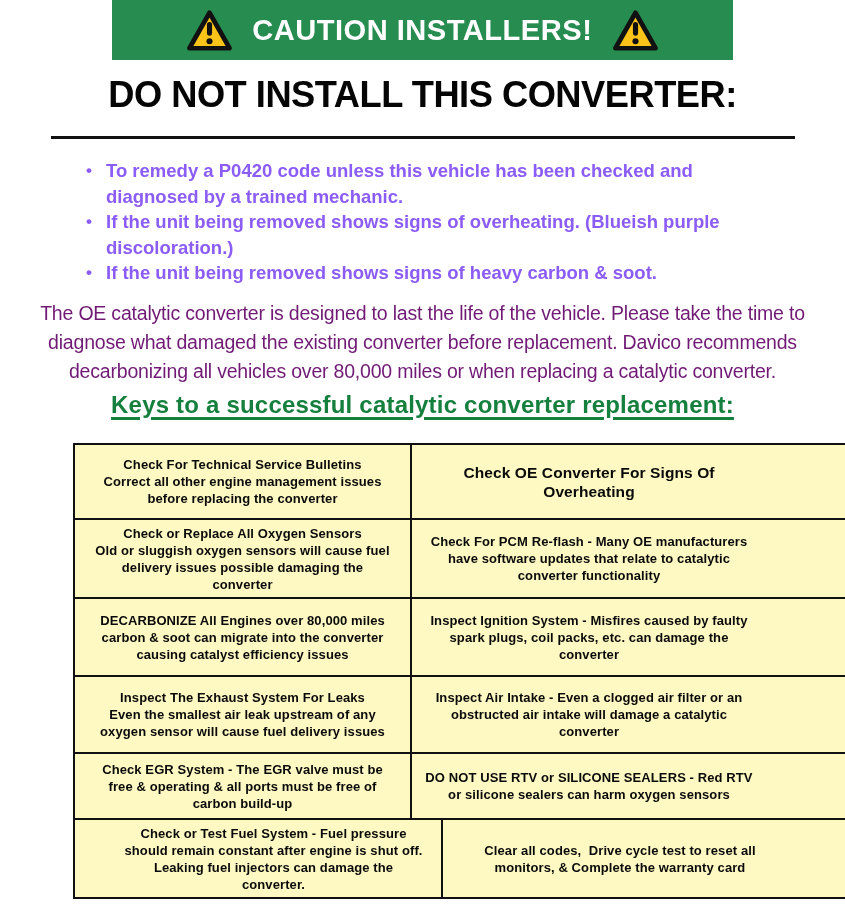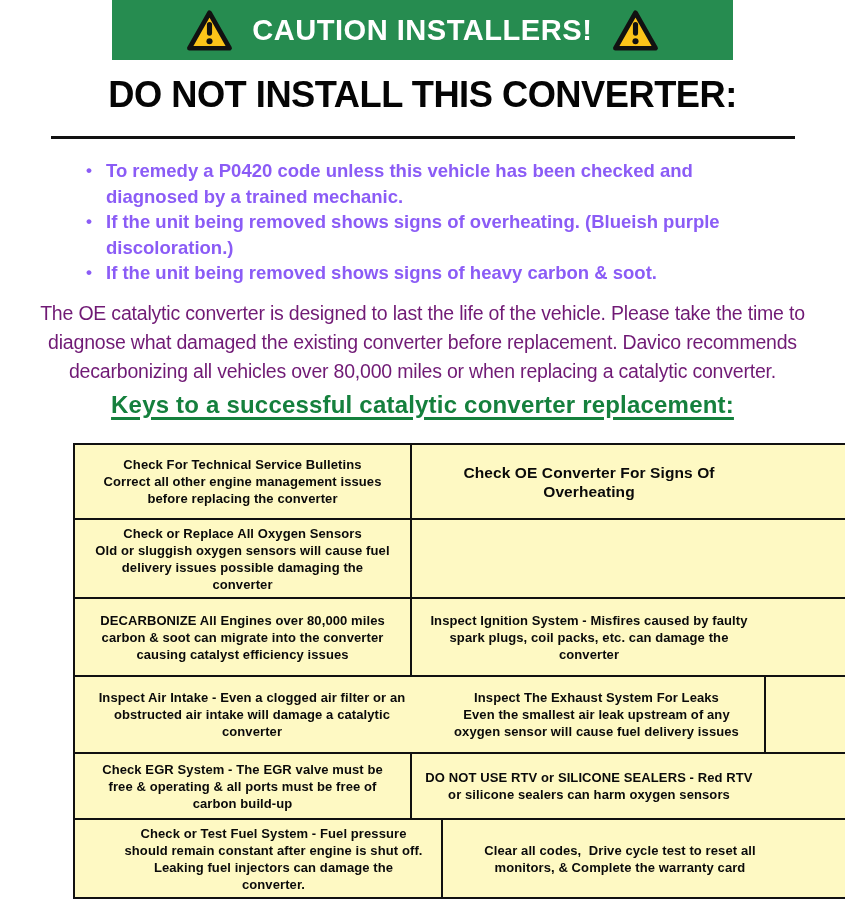--- a/index.html
+++ b/index.html
@@ -166,40 +166,43 @@
       <div class="tcell tright">
         <div data-bind="checklist_table.rows.0.right">Check OE Converter For Signs Of Overheating</div>
       </div>
     </div>
 
     <div class="trow r2">
       <div class="tcell tleft">
         <div data-bind="checklist_table.rows.1.left_title">Check or Replace All Oxygen Sensors</div>
         <div data-bind="checklist_table.rows.1.left_body">Old or sluggish oxygen sensors will cause fuel delivery issues possible damaging the converter</div>
       </div>
+      <div class="tcell tright">
+        <div data-bind="checklist_table.rows.1.right">Check For PCM Re-flash - Many OE manufacturers have software updates that relate to catalytic converter functionality</div>
+      </div>
     </div>
 
     <div class="trow r3">
       <div class="tcell tleft">
         <div data-bind="checklist_table.rows.2.left_title">DECARBONIZE All Engines over 80,000 miles carbon &amp; soot can migrate into the converter causing catalyst efficiency issues</div>
         <div data-bind="checklist_table.rows.2.left_body"></div>
       </div>
       <div class="tcell tright">
         <div data-bind="checklist_table.rows.2.right">Inspect Ignition System - Misfires caused by faulty spark plugs, coil packs, etc. can damage the converter</div>
       </div>
     </div>
 
     <div class="trow r4">
-      <div class="tcell tright">
-        <div data-bind="checklist_table.rows.3.right">Inspect Air Intake - Even a clogged air filter or an obstructed air intake will damage a catalytic converter</div>
-      </div>
       <div class="tcell tleft">
         <div data-bind="checklist_table.rows.3.left_title">Inspect The Exhaust System For Leaks</div>
         <div data-bind="checklist_table.rows.3.left_body">Even the smallest air leak upstream of any oxygen sensor will cause fuel delivery issues</div>
       </div>
+      <div class="tcell tright">
+        <div data-bind="checklist_table.rows.3.right">Inspect Air Intake - Even a clogged air filter or an obstructed air intake will damage a catalytic converter</div>
+      </div>
     </div>
 
     <div class="trow r5">
       <div class="tcell tleft">
         <div data-bind="checklist_table.rows.4.left_title">Check EGR System - The EGR valve must be free &amp; operating &amp; all ports must be free of carbon build-up</div>
         <div data-bind="checklist_table.rows.4.left_body"></div>
       </div>
       <div class="tcell tright">
         <div data-bind="checklist_table.rows.4.right">DO NOT USE RTV or SILICONE SEALERS - Red RTV or silicone sealers can harm oxygen sensors</div>
       </div>

